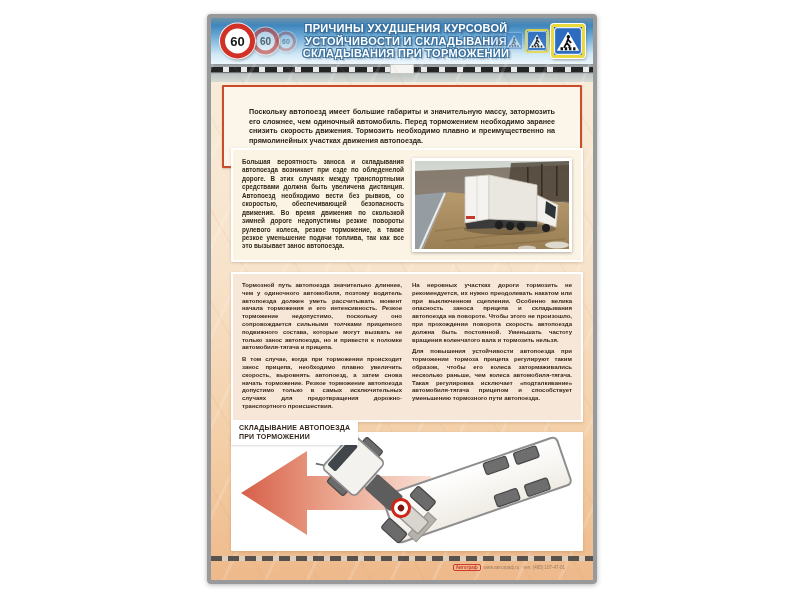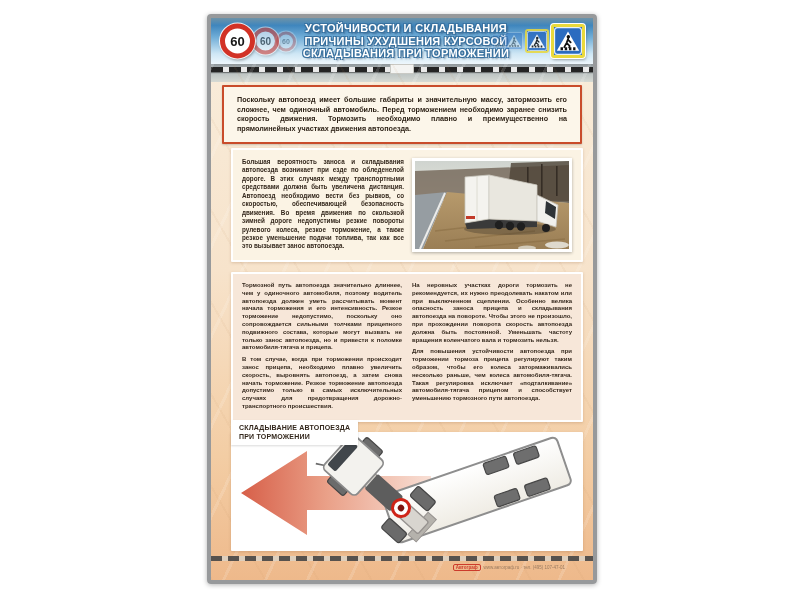--- a/index.html
+++ b/index.html
@@ -58,21 +58,21 @@
   .center-tab{
     position:absolute;left:50%;top:0;transform:translateX(-50%);width:22px;height:8px;
     background:#f4f4f2;border-radius:1px;border:1px solid #c9c9c4;
   }
   
   .intro-box{
     position:absolute;left:11px;top:67px;width:360px;box-sizing:border-box;
     background:#fcf6ea;border:2px solid #c94c2b;border-radius:1px;
     padding:4px 9px 5px;box-shadow:0 1px 2px rgba(0,0,0,.18);
   }
-  .intro-box p{margin:4px;font-size:7.2px;line-height:1.32;font-weight:bold;color:#2e2318;text-align:justify;}
+  .intro-box p{margin:16px;font-size:7.2px;line-height:1.32;font-weight:bold;color:#2e2318;text-align:justify;}
   .card{
     position:absolute;left:20px;width:352px;box-sizing:border-box;
     border:2px solid #fff;border-radius:1px;box-shadow:0 1px 3px rgba(150,100,60,.28);
     display:flex;padding:8px 9px;gap:8px;overflow:hidden;
   }
   .card-ice{top:130px;height:114px;background:#fbf3e4;}
   .card-braking{top:254px;height:150px;background:#f7e7d9;gap:10px;}
   .col{flex:1;min-width:0;}
   .col p{margin:0 0 4px;font-size:6.3px;line-height:1.34;font-weight:bold;color:#34281d;text-align:justify;}
   .card-braking .col p{font-size:6px;line-height:1.3;}
@@ -120,22 +120,22 @@
           <span>60</span>
         </div>
       <div class="speed-sign mid">
           <span>60</span>
         </div>
       <div class="speed-sign sml">
           <span>60</span>
         </div>
     </div>
     <div class="title">
+      <div>ПРИЧИНЫ УХУДШЕНИЯ КУРСОВОЙ</div>
       <div>УСТОЙЧИВОСТИ И СКЛАДЫВАНИЯ</div>
-      <div>ПРИЧИНЫ УХУДШЕНИЯ КУРСОВОЙ</div>
       <div>СКЛАДЫВАНИЯ ПРИ ТОРМОЖЕНИИ</div>
     </div>
     <div class="signs-right">
       <svg class="ped g2">
           <use href="#pedsign"></use>
         </svg>
       <svg class="ped g1">
           <use href="#pedsign"></use>
         </svg>
       <svg class="ped mid">

